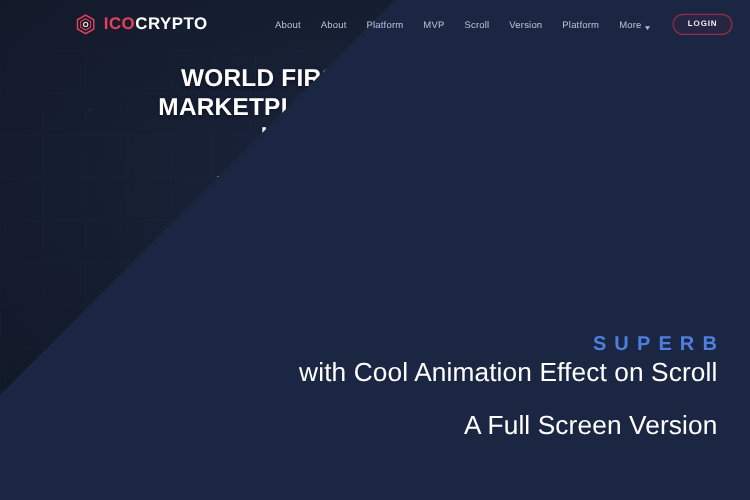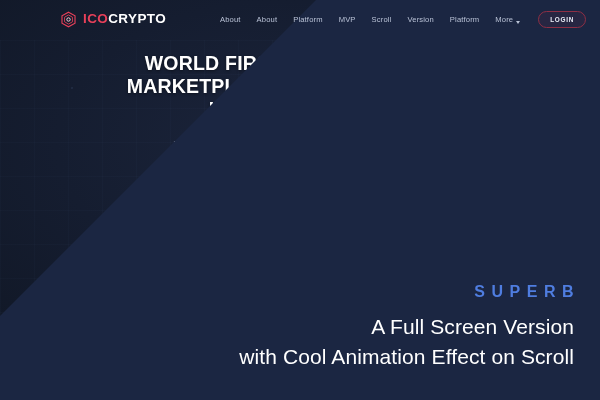--- a/index.html
+++ b/index.html
@@ -169,21 +169,21 @@
     pointer-events:none;
   }
   .diag-overlay-soft {
     position:absolute; inset:0; z-index:5;
     background:linear-gradient(135deg, rgba(30,42,74,0) 40%, rgba(27,38,66,.55) 52%, rgba(27,38,66,0) 60%);
     pointer-events:none;
   }
 
   
   .caption {
-    position:absolute; right:26px; top:284px; z-index:7;
+    position:absolute; right:26px; top:268px; z-index:7;
     text-align:right;
   }
   .caption-kicker {
     color:#4f7de0; font-size:16px; font-weight:bold;
     letter-spacing:6.5px; line-height:1;
     margin-right:-6px;
   }
   .caption-line {
     color:#ffffff; font-size:21px; line-height:30px;
     letter-spacing:.1px; white-space:nowrap;
@@ -298,17 +298,17 @@
     <span>TOKEN DISTRIBUTION</span>
     <span>FUNDS ALLOCATION</span>
     <span>BOUNTY PROGRAM</span>
   </div>
 
   <div class="diag-overlay"></div>
   <div class="diag-overlay-soft"></div>
 
   <div class="caption">
     <div class="caption-kicker">SUPERB</div>
+    <div class="caption-line">with Cool Animation Effect on Scroll</div>
     <div class="caption-line caption-l1">A Full Screen Version</div>
-    <div class="caption-line">with Cool Animation Effect on Scroll</div>
   </div>
 
 </div>
 
 </body></html>

